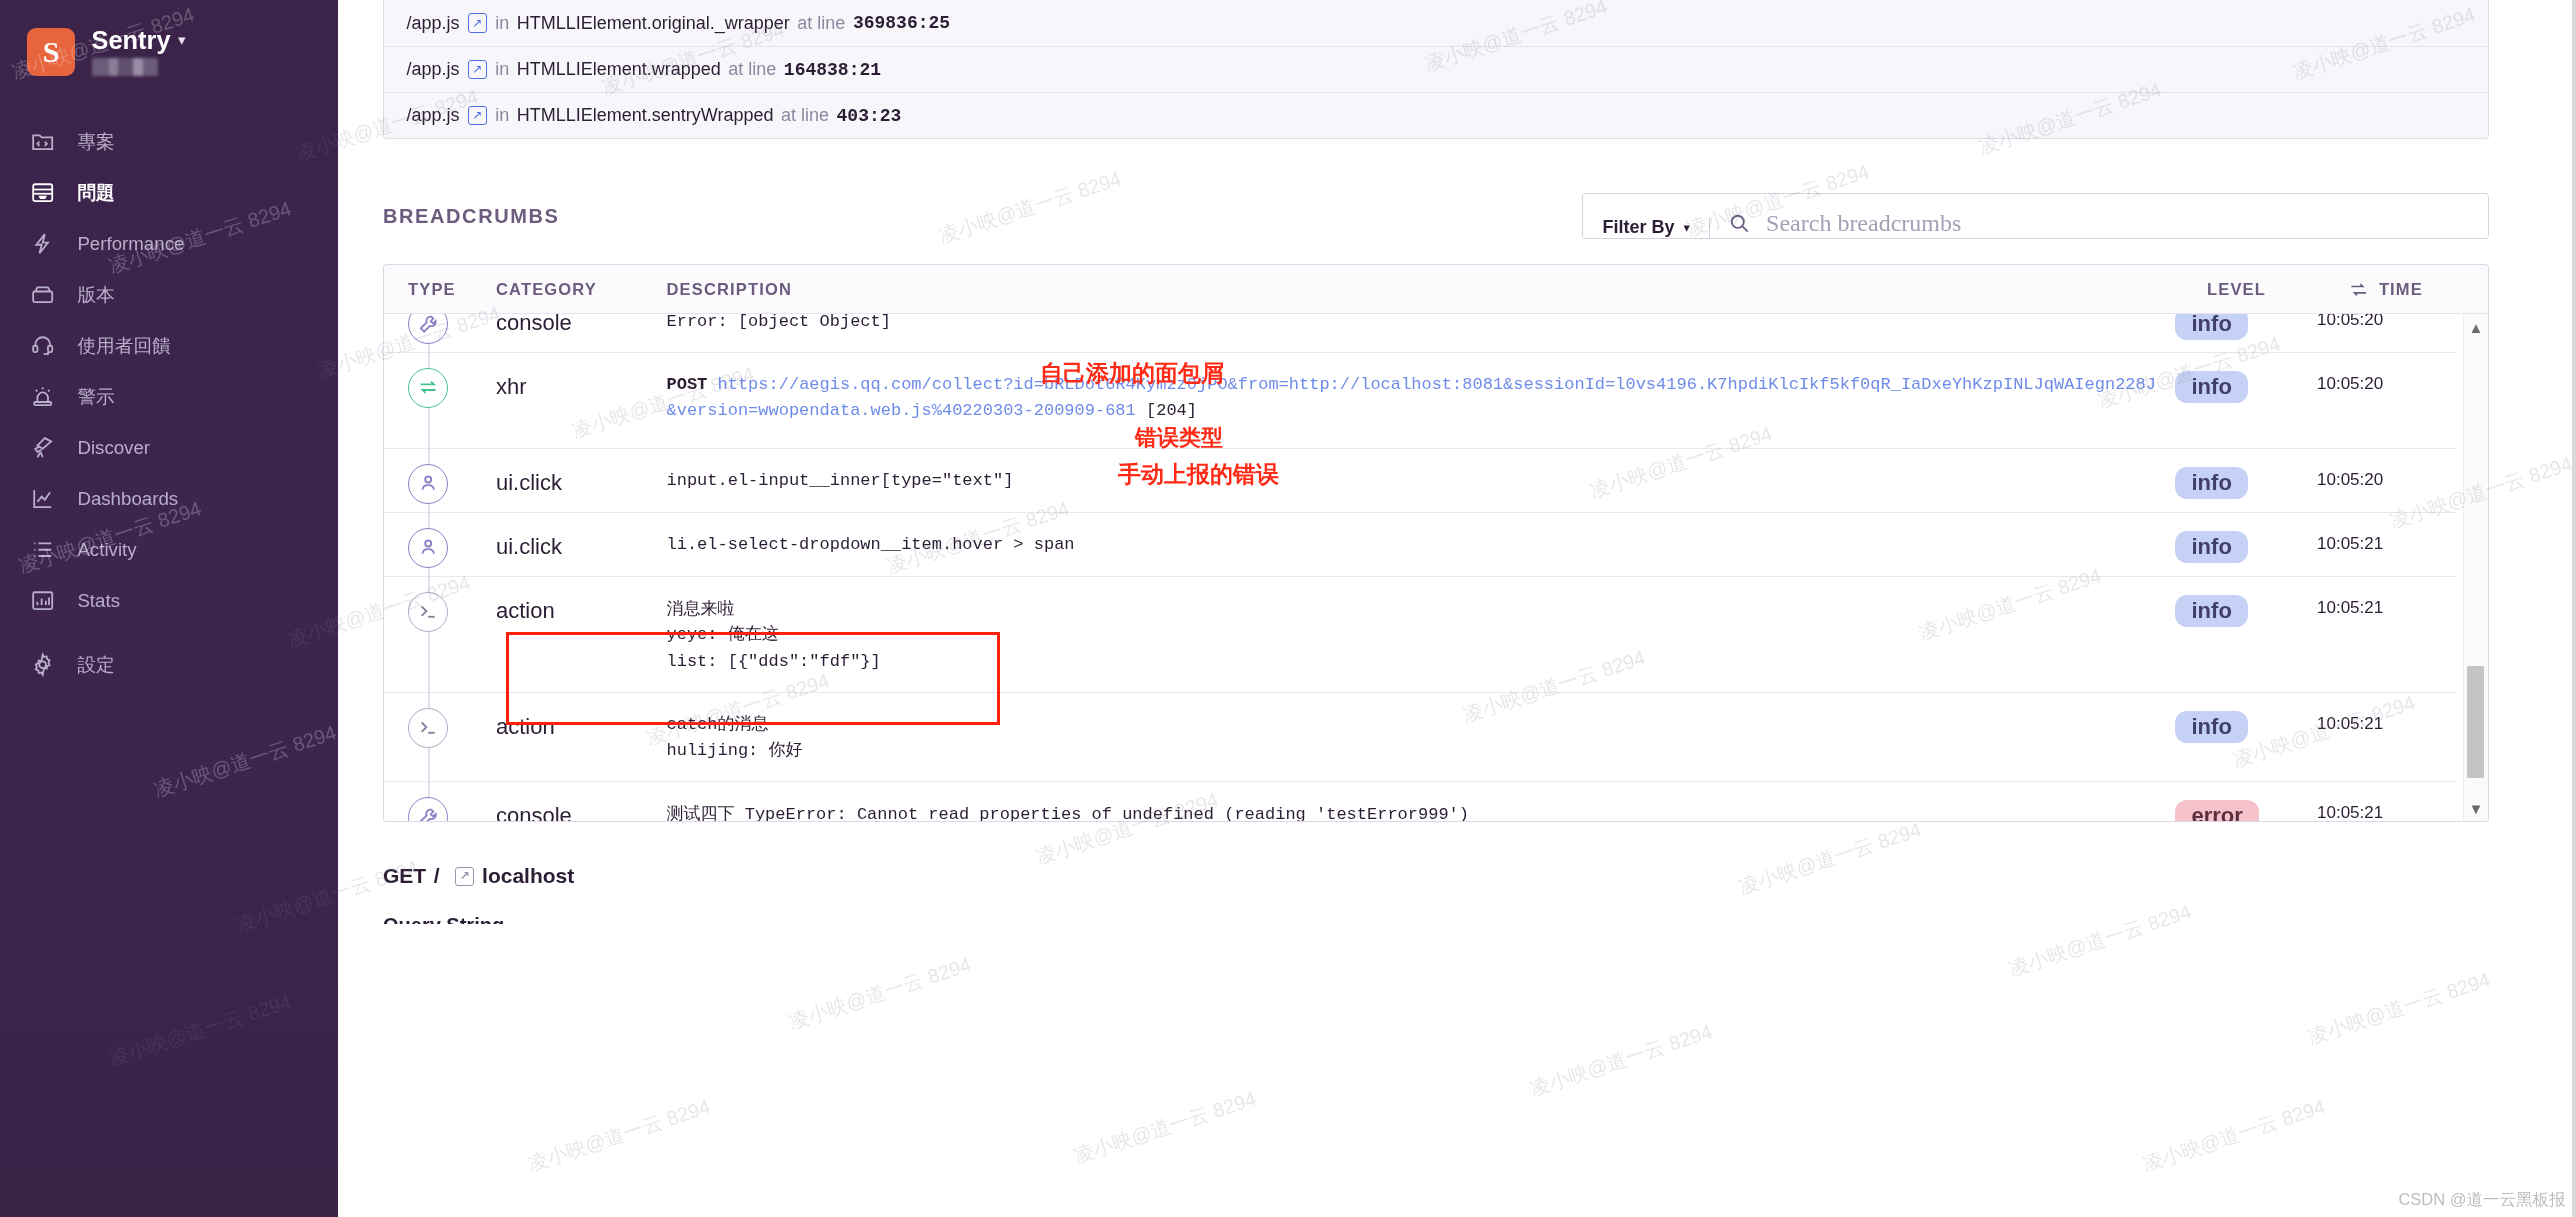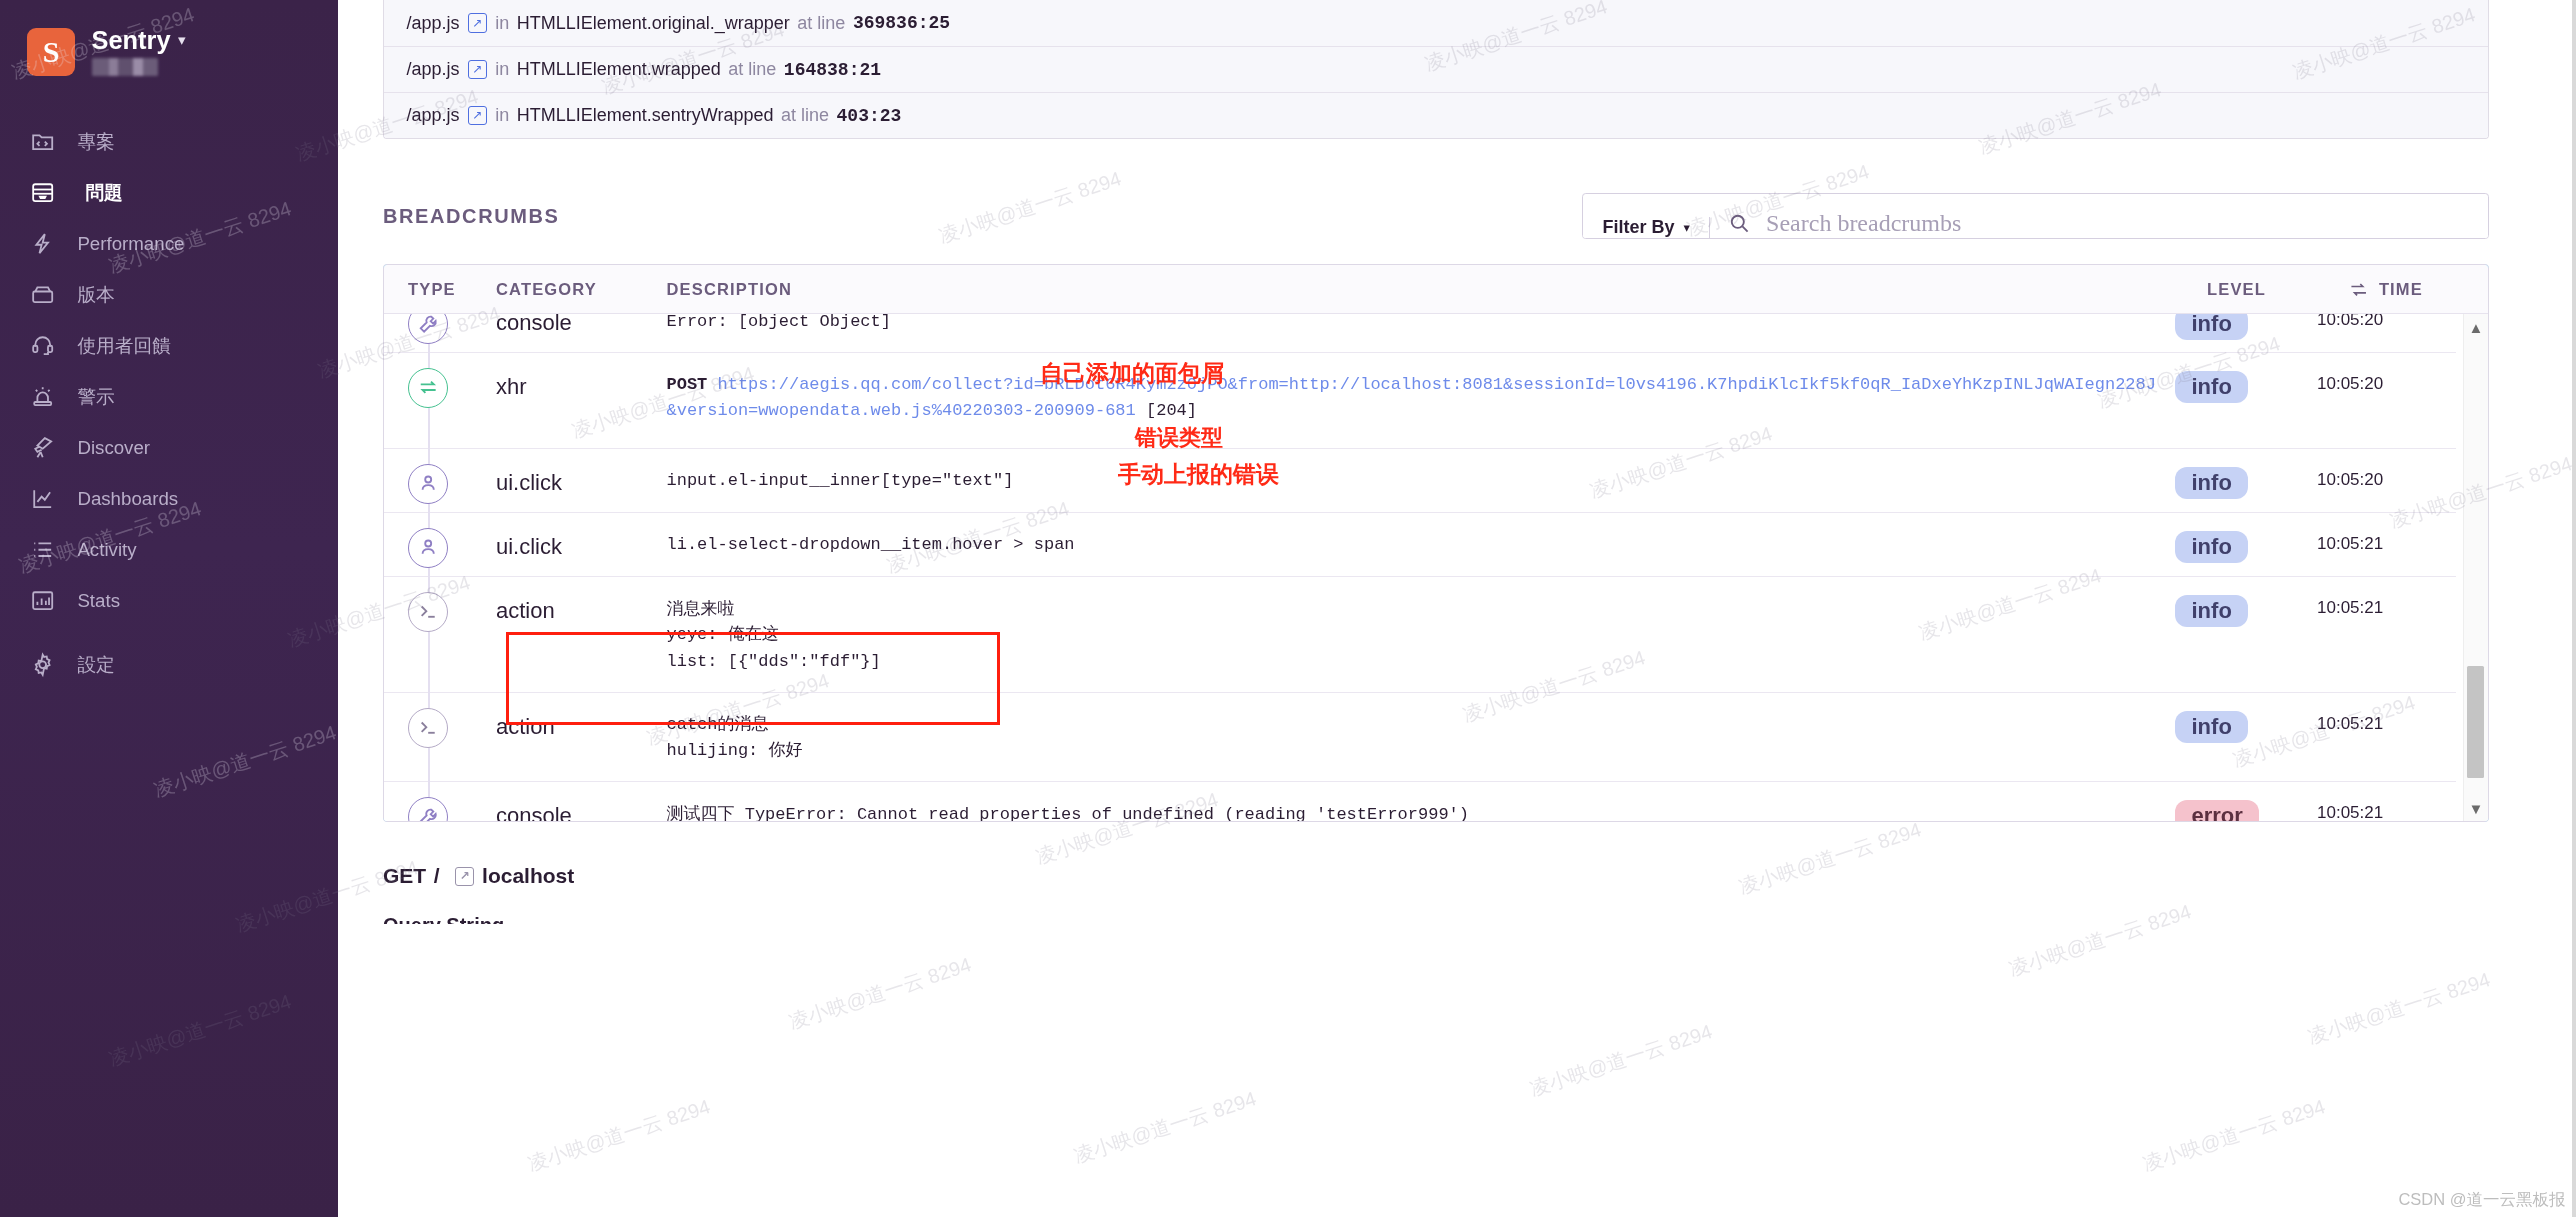--- a/index.html
+++ b/index.html
@@ -43,21 +43,21 @@
   #nav { margin-top:40px; }
   .nav-item {
     display:flex; align-items:center; height:51px; padding-left:28px;
     font-size:18.7px; color:#b9aec9; cursor:pointer;
   }
   .nav-item .nav-ico {
     width:30px; height:30px; flex:none; margin-right:19.4px;
     display:flex; align-items:center; justify-content:center;
   }
   .nav-item .nav-ico svg { width:25.4px; height:25.4px; }
-  .nav-item.active { color:#ffffff; font-weight:bold;gap:8px; }
+  .nav-item.active { color:#ffffff; font-weight:bold; }
   .nav-item.active .nav-ico svg { stroke:#ffffff; }
   .nav-label { white-space:nowrap; }
   .nav-gap { height:13.5px; }
 
   
   #main {
     position:absolute; left:338px; top:0; width:2238px; height:1040px;
     background:#ffffff; overflow:hidden;
   }
 

